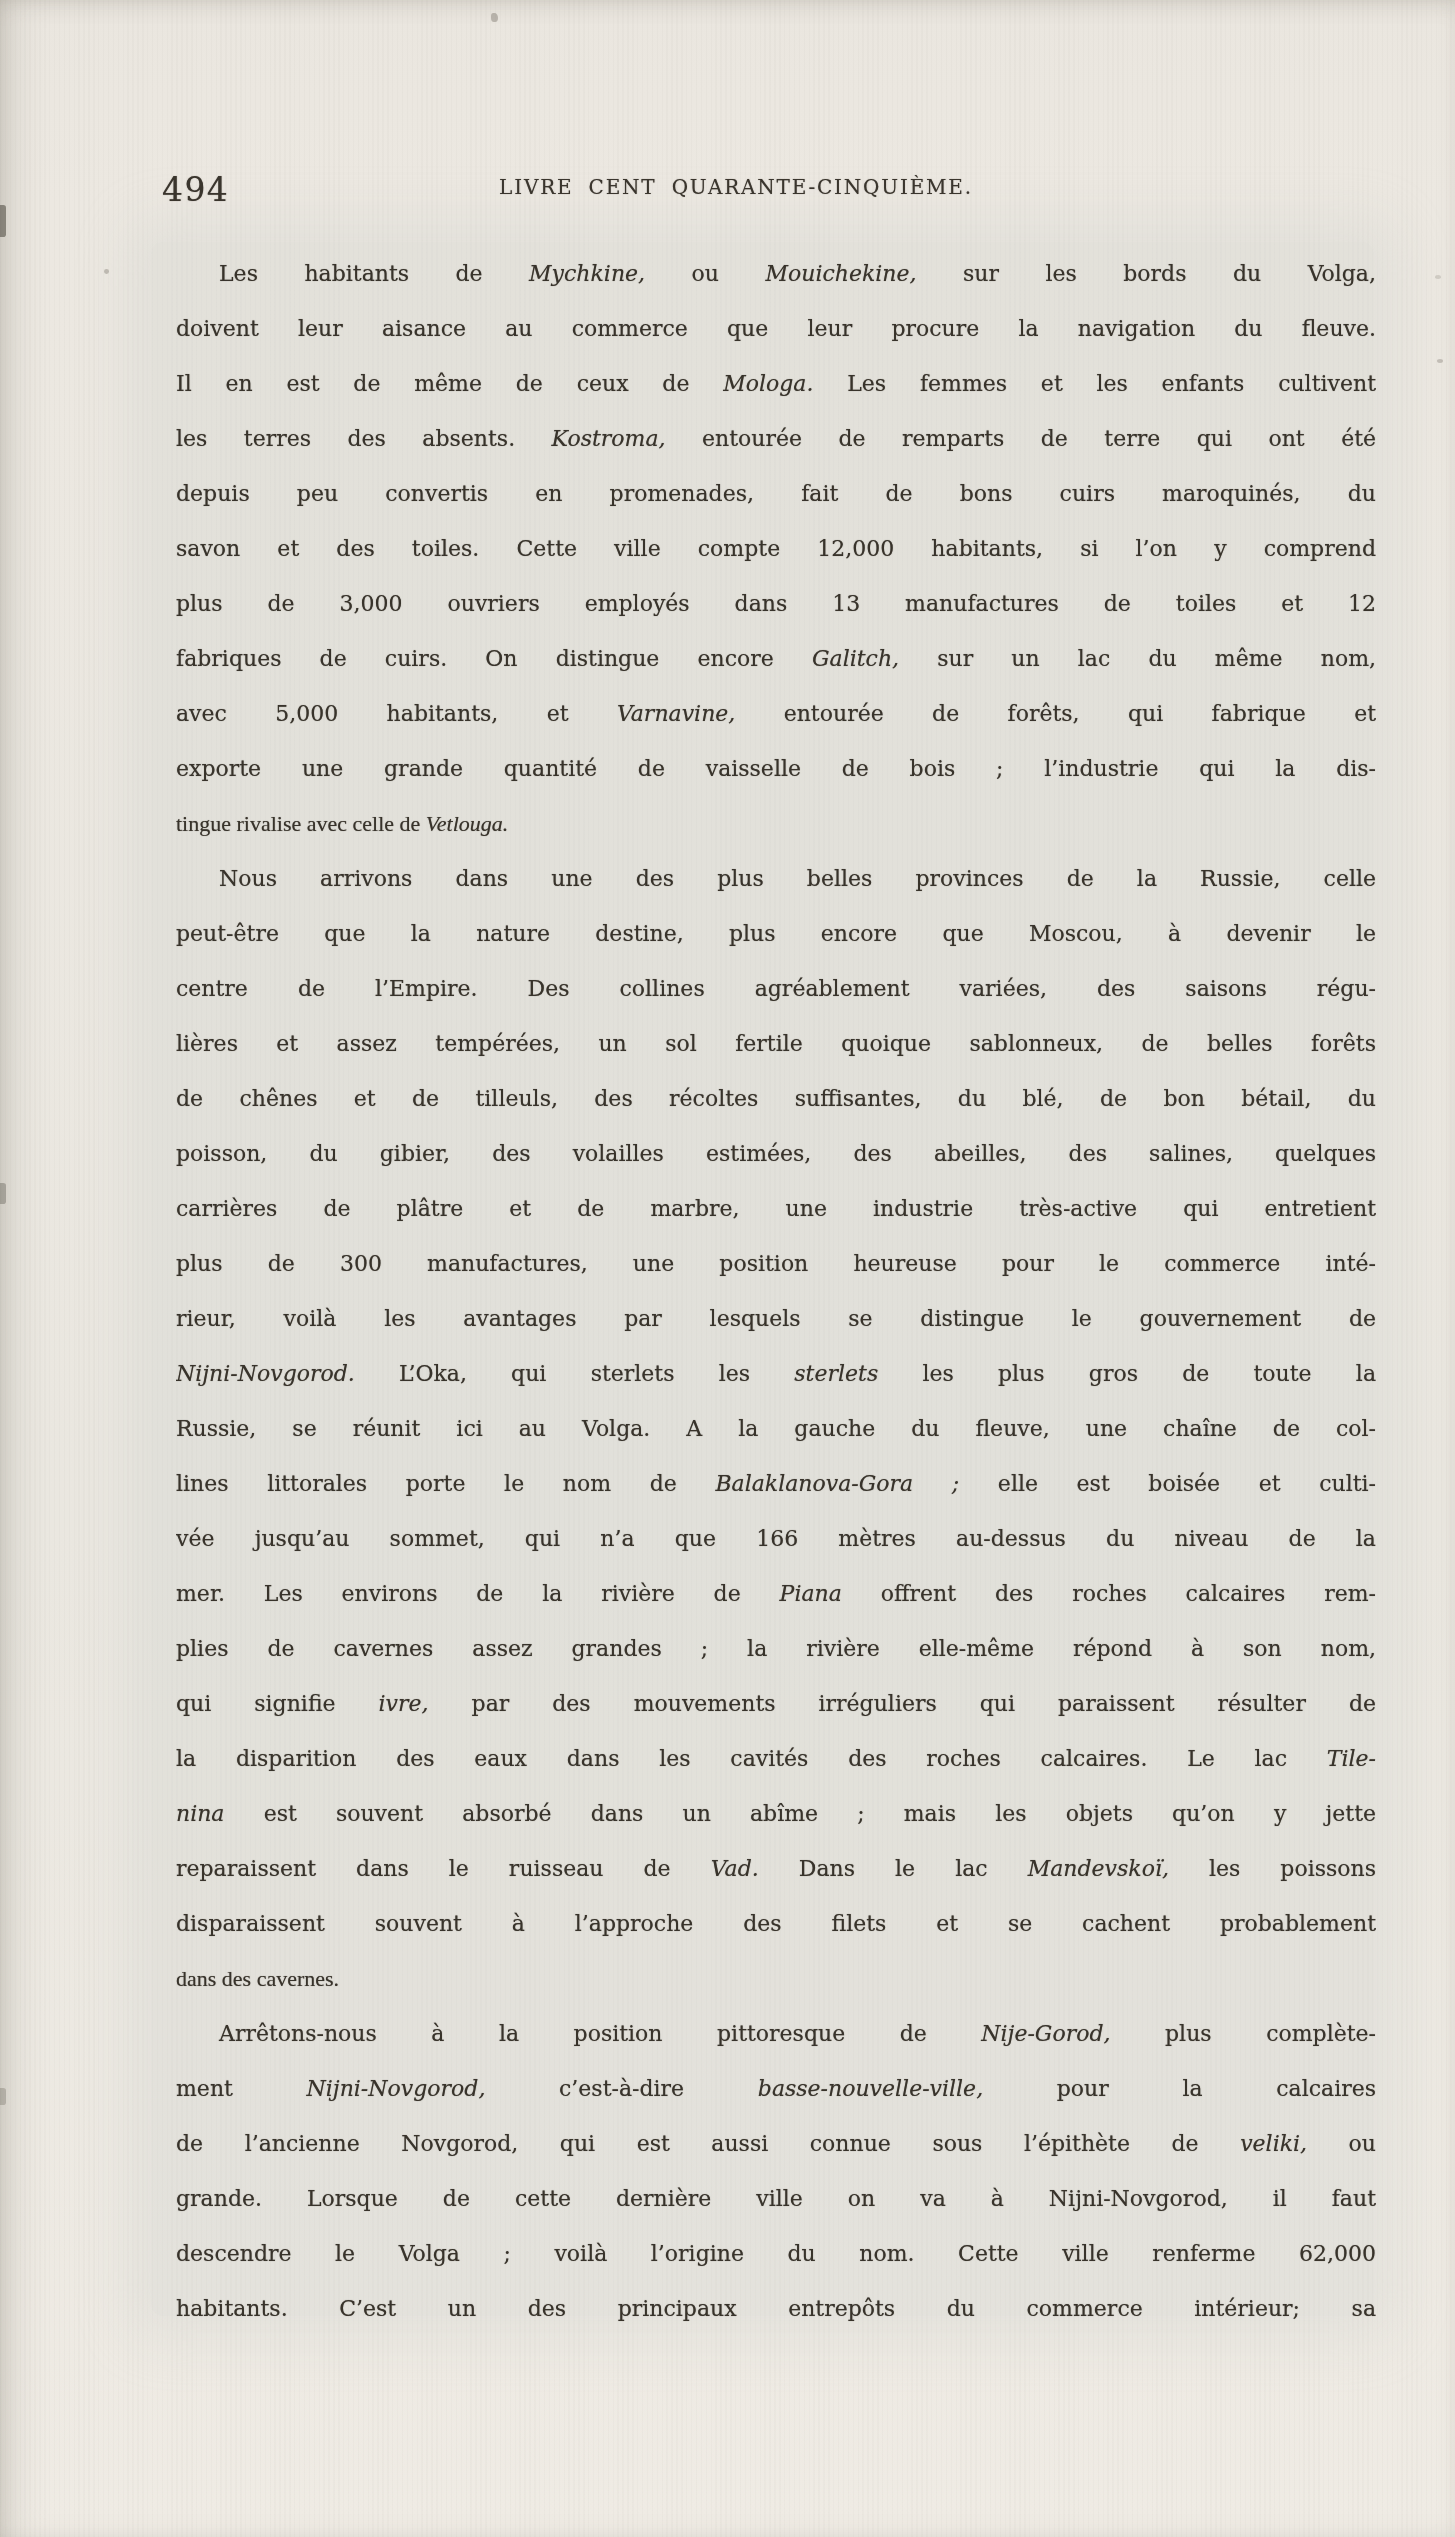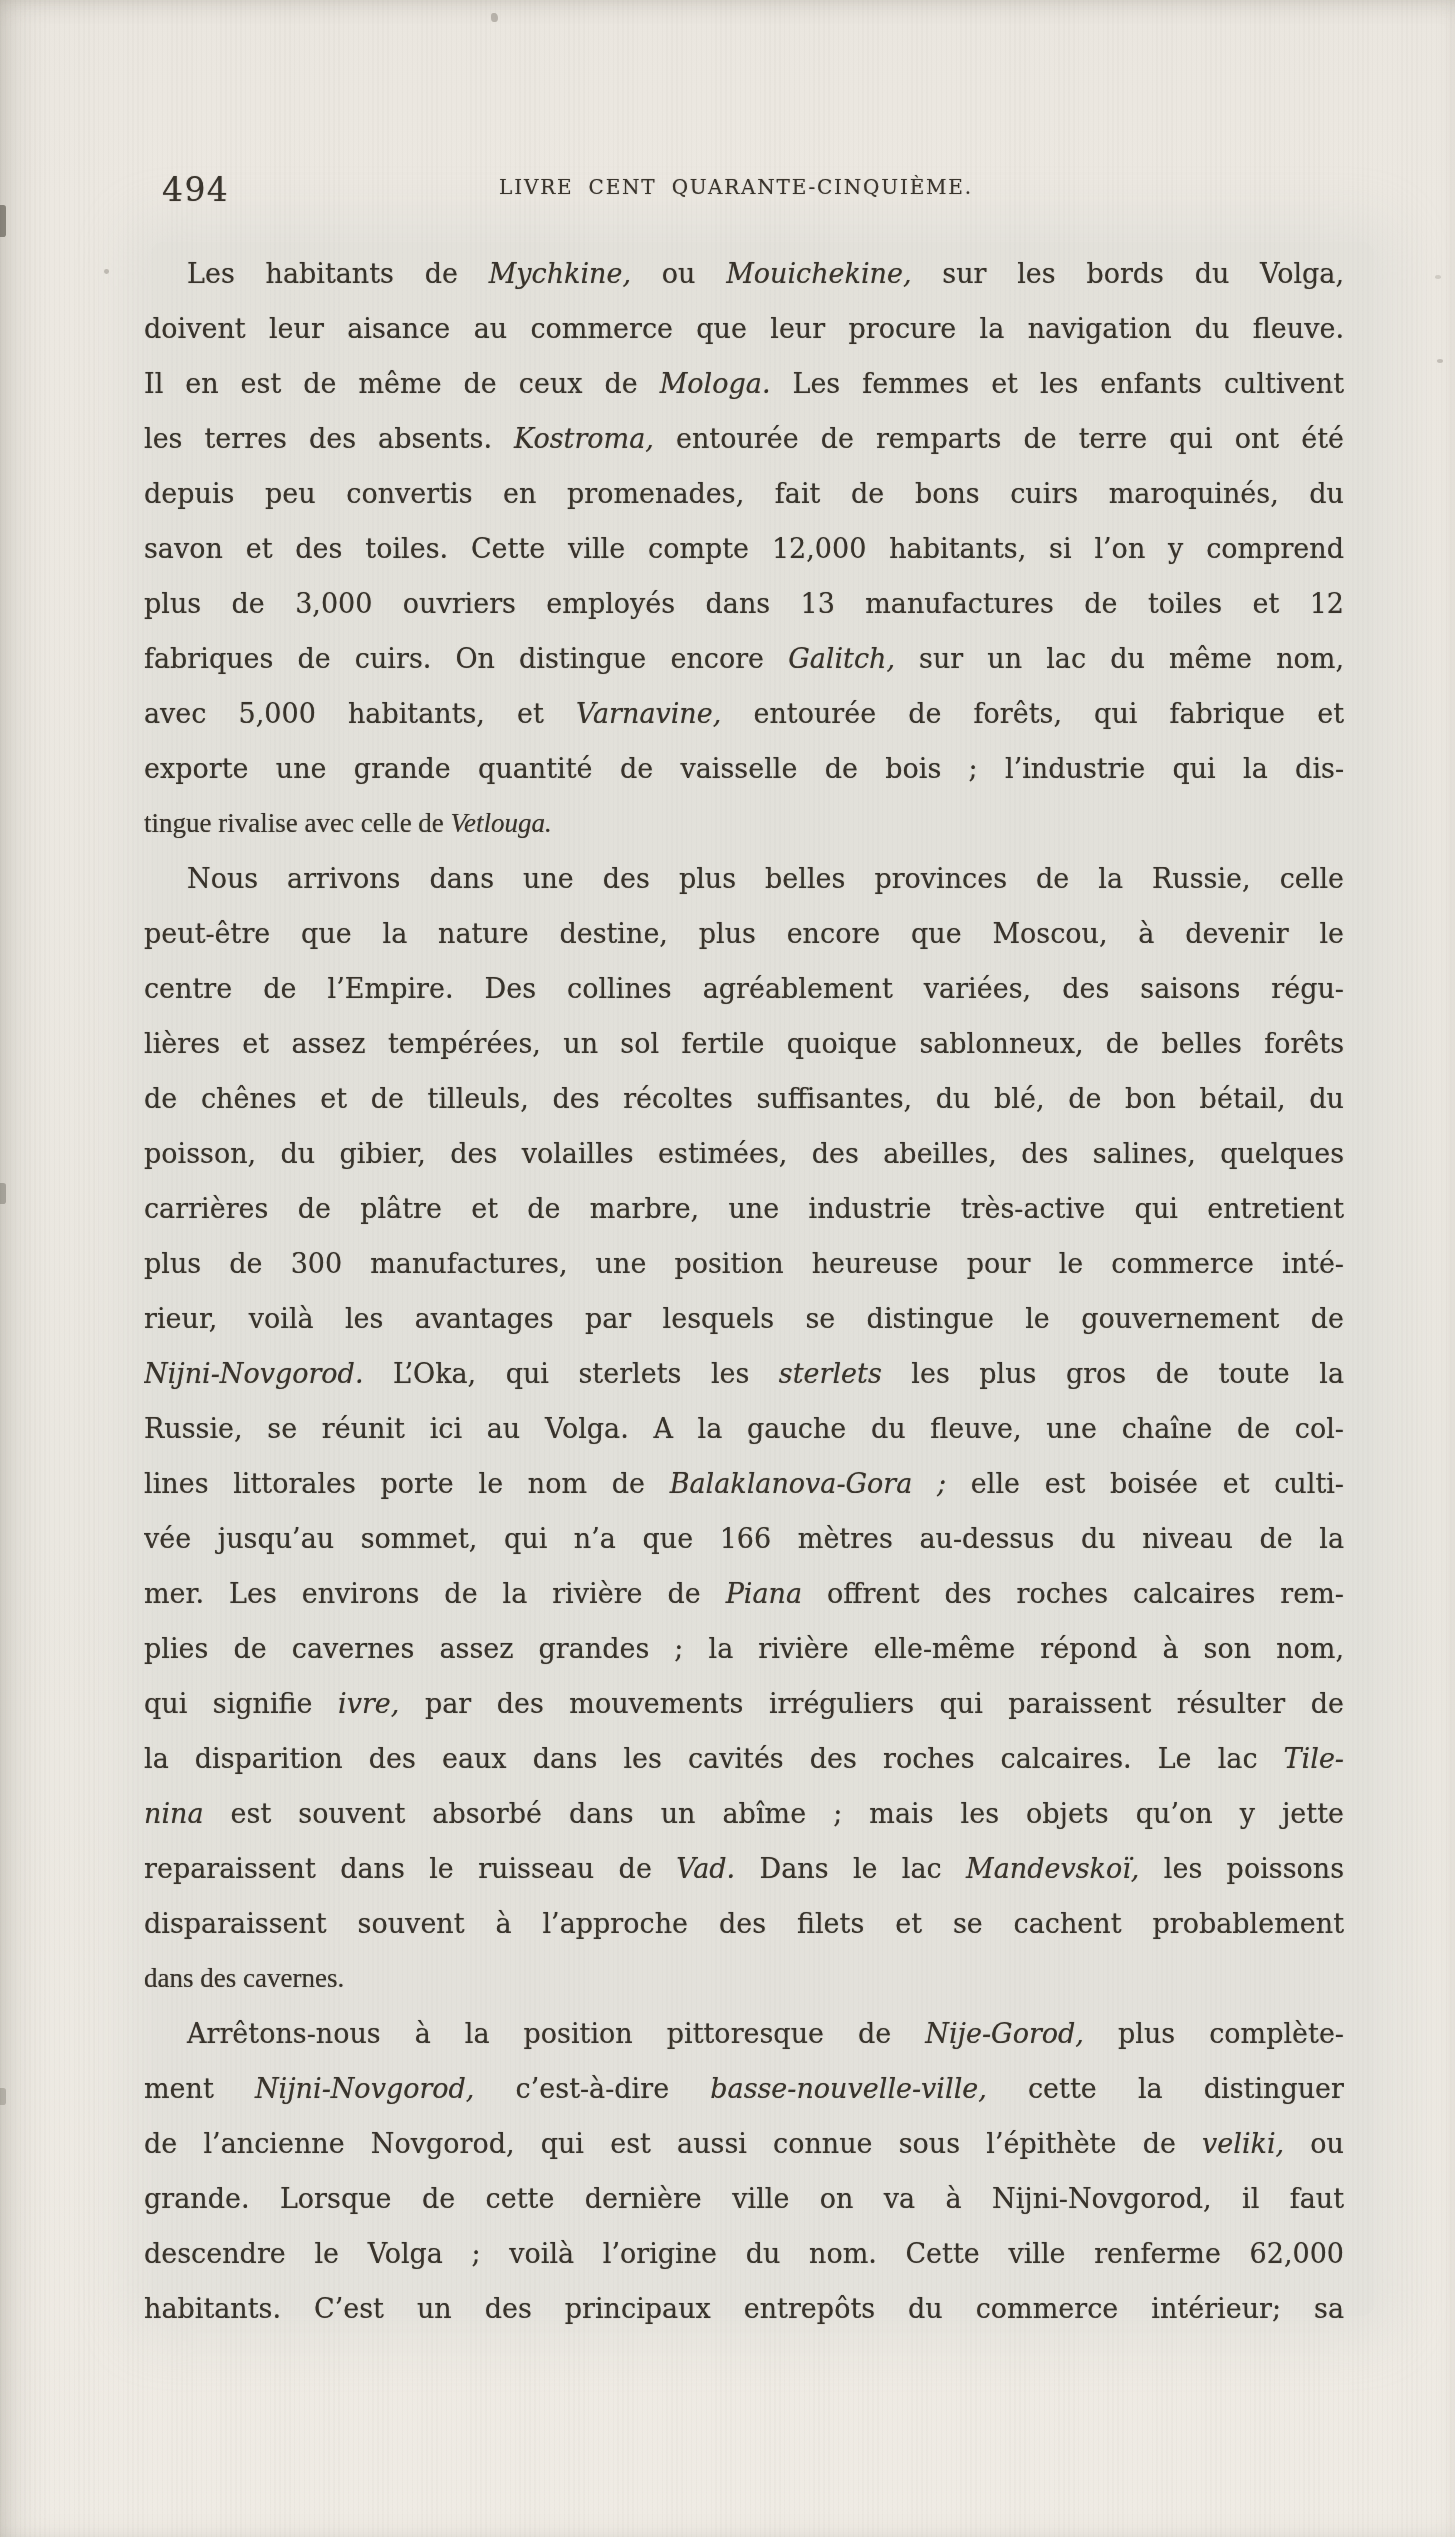--- a/index.html
+++ b/index.html
@@ -32,22 +32,22 @@
     text-shadow:0 0 1px rgba(58,53,45,0.55);
   }
   .runtitle{
     position:absolute;left:0;top:175px;width:100%;
     text-align:center;
     font-size:20px;color:#3a352d;
     letter-spacing:1.8px;word-spacing:7px;
     text-shadow:0 0 1px rgba(58,53,45,0.55);
   }
   .body-text{
-    position:absolute;left:144px;top:246px;width:1200px;
-    font-size:27px;color:#38332b;
+    position:absolute;left:176px;top:246px;width:1200px;
+    font-size:22px;color:#38332b;
     text-shadow:0 0 0.9px rgba(56,51,43,0.6);
   }
   .line{
     height:55px;line-height:55px;
     text-align:justify;text-align-last:justify;
     overflow:hidden;white-space:normal;
   }
   .line.no-just{text-align-last:auto;font-family:Liberation Serif, serif;}
   .line.indent{text-indent:43px;}
   .it{font-style:italic;}
@@ -99,21 +99,21 @@
       <div class="line"><span>vée jusqu’au sommet, qui n’a que 166 mètres au-dessus du niveau de la</span></div>
       <div class="line"><span>mer. Les environs de la rivière de </span><span class="it">Piana</span><span> offrent des roches calcaires rem-</span></div>
       <div class="line"><span>plies de cavernes assez grandes ; la rivière elle-même répond à son nom,</span></div>
       <div class="line"><span>qui signifie </span><span class="it">ivre,</span><span> par des mouvements irréguliers qui paraissent résulter de</span></div>
       <div class="line"><span>la disparition des eaux dans les cavités des roches calcaires. Le lac </span><span class="it">Tile-</span></div>
       <div class="line"><span class="it">nina</span><span> est souvent absorbé dans un abîme ; mais les objets qu’on y jette</span></div>
       <div class="line"><span>reparaissent dans le ruisseau de </span><span class="it">Vad.</span><span> Dans le lac </span><span class="it">Mandevskoï,</span><span> les poissons</span></div>
       <div class="line"><span>disparaissent souvent à l’approche des filets et se cachent probablement</span></div>
       <div class="line no-just"><span>dans des cavernes.</span></div>
       <div class="line indent"><span>Arrêtons-nous à la position pittoresque de </span><span class="it">Nije-Gorod,</span><span> plus complète-</span></div>
-      <div class="line"><span>ment </span><span class="it">Nijni-Novgorod,</span><span> c’est-à-dire </span><span class="it">basse-nouvelle-ville,</span><span> cette la distinguer</span></div>
+      <div class="line"><span>ment </span><span class="it">Nijni-Novgorod,</span><span> c’est-à-dire </span><span class="it">basse-nouvelle-ville,</span><span> pour la calcaires</span></div>
       <div class="line"><span>de l’ancienne Novgorod, qui est aussi connue sous l’épithète de </span><span class="it">veliki,</span><span> ou</span></div>
       <div class="line"><span>grande. Lorsque de cette dernière ville on va à Nijni-Novgorod, il faut</span></div>
       <div class="line"><span>descendre le Volga ; voilà l’origine du nom. Cette ville renferme 62,000</span></div>
       <div class="line"><span>habitants. C’est un des principaux entrepôts du commerce intérieur; sa</span></div>
     </div>
 
   <div class="speck s1"></div>
   <div class="speck s2"></div>
   <div class="speck s3"></div>
   <div class="speck s4"></div>

